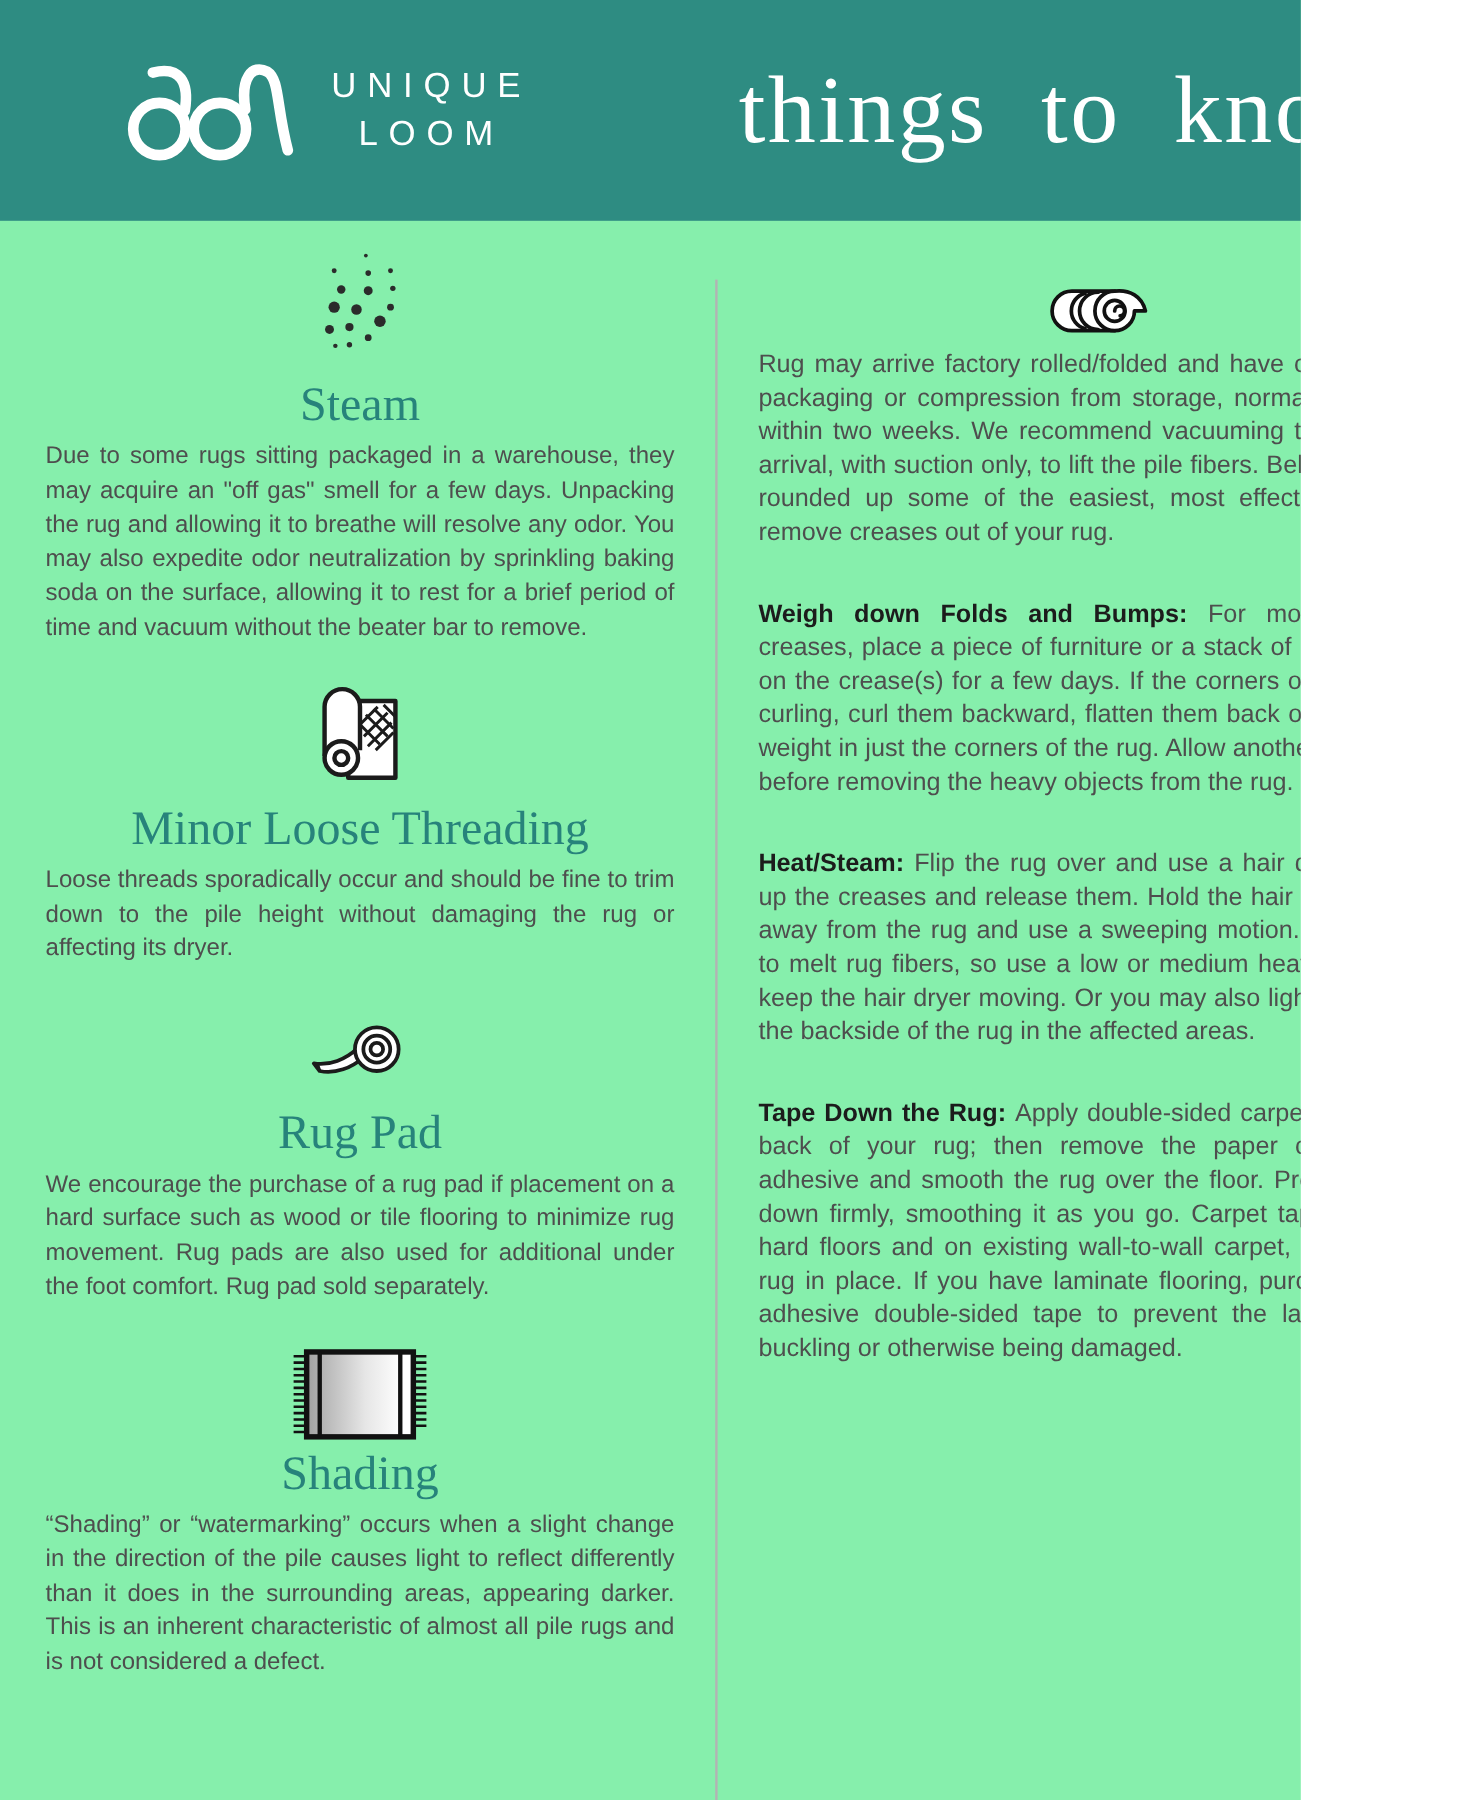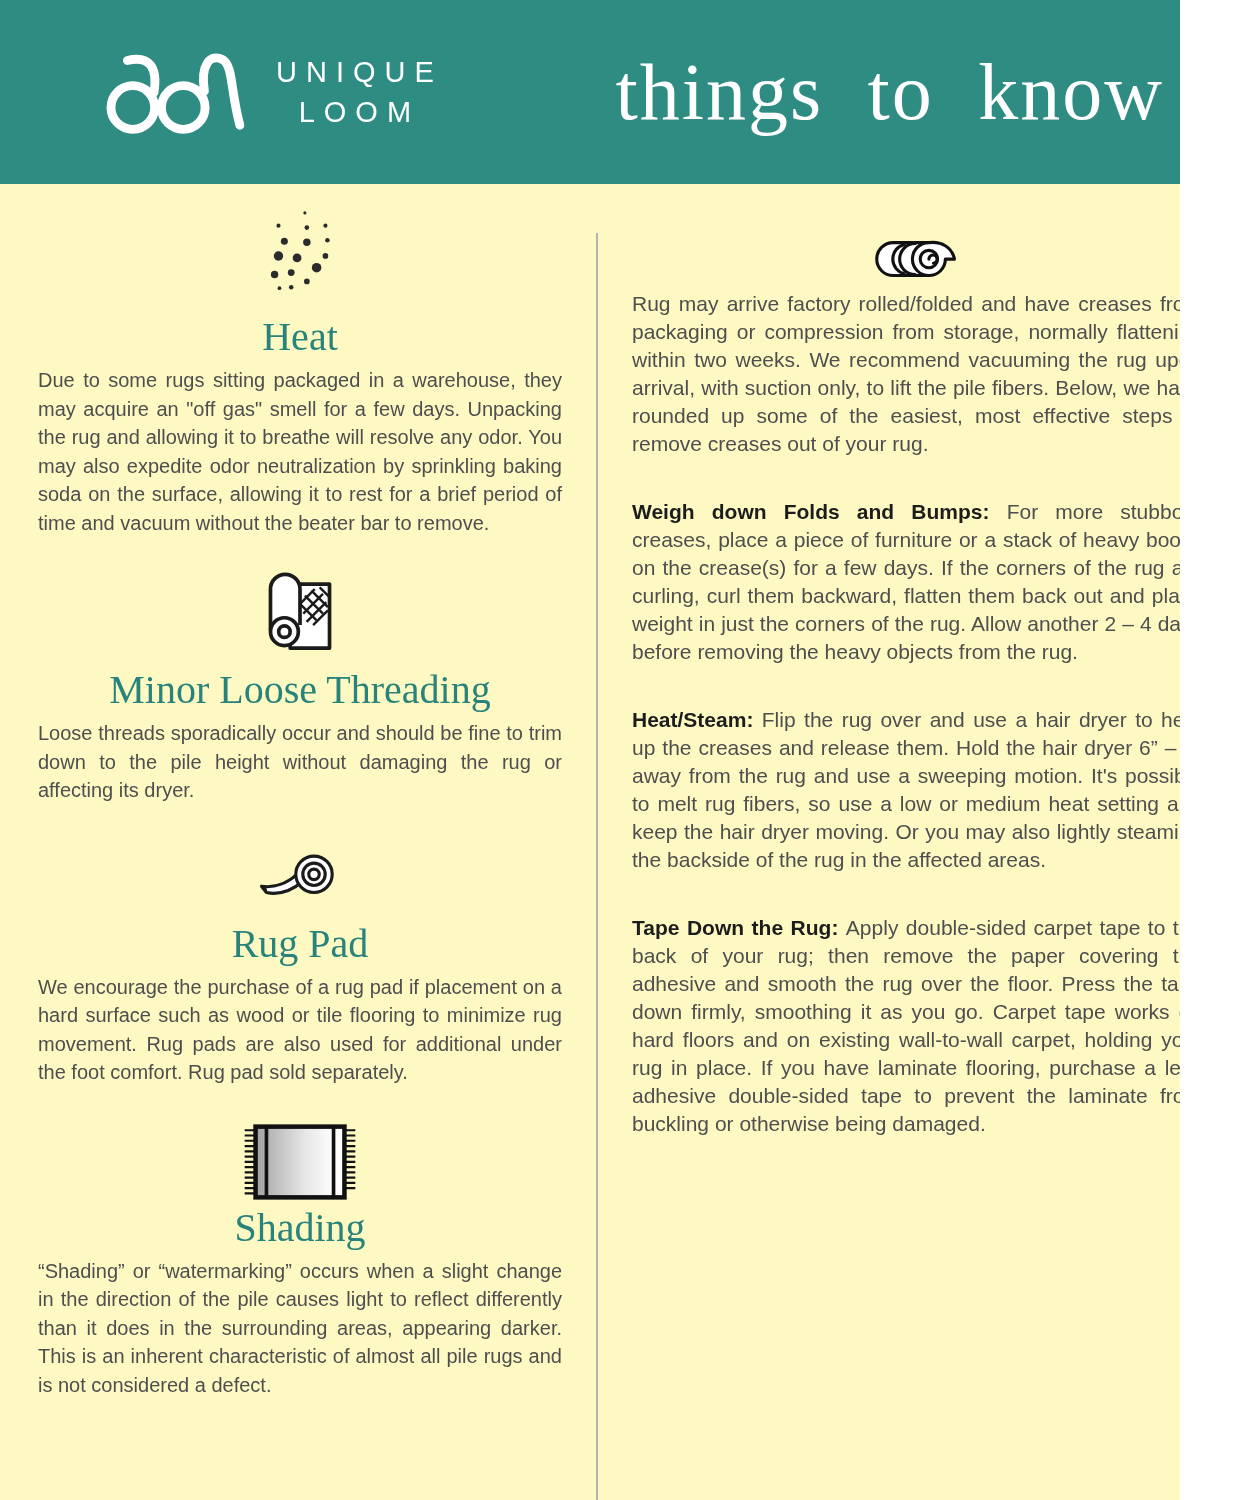--- a/index.html
+++ b/index.html
@@ -1,21 +1,21 @@
 <!DOCTYPE html>
 <html><head>
 <meta charset="utf-8">
 <style>
   * { margin: 0; padding: 0; box-sizing: border-box; }
   body { background: #ffffff; font-family: "Liberation Sans", sans-serif; }
   .page {
     position: relative;
-    width: 1180px;
+    width: 1084px;
     height: 1500px;
-    background: #fef9c3;
+    background: #86efac;
     overflow: hidden;
   }
 
   
   .header {
     position: absolute;
     left: 0; top: 0;
     width: 1236px;
     height: 184px;
     background: #2E8C82;
@@ -143,21 +143,21 @@
         <circle cx="10" cy="47" r="4.8"></circle>
         <circle cx="29" cy="49" r="4.5"></circle>
         <circle cx="58" cy="47" r="2.9"></circle>
         <circle cx="6" cy="66" r="3.8"></circle>
         <circle cx="23" cy="64" r="3.5"></circle>
         <circle cx="49" cy="59" r="4.9"></circle>
         <circle cx="39" cy="73" r="2.9"></circle>
         <circle cx="11" cy="80" r="1.9"></circle>
         <circle cx="23" cy="79" r="2.3"></circle>
       </svg>
-      <div class="section-heading hd-odor">Heat</div>
+      <div class="section-heading hd-odor">Steam</div>
       <p class="body-text p-odor">Due to some rugs sitting packaged in a warehouse, they may acquire an "off gas" smell for a few days. Unpacking the rug and allowing it to breathe will resolve any odor. You may also expedite odor neutralization by sprinkling baking soda on the surface, allowing it to rest for a brief period of time and vacuum without the beater bar to remove.</p>
     </div>
 
     <div class="section">
       <svg class="icon-thread" width="66" height="82" viewBox="0 0 80 100" fill="none">
         <g stroke="#1b1b1b" stroke-width="4.5" stroke-linejoin="round">
           <rect x="28" y="16" width="48" height="78" fill="#ffffff"></rect>
           <g stroke-width="3">
             <path d="M 40 40 L 58 22 M 44 52 L 68 28 M 48 62 L 72 38 M 56 66 L 74 48"></path>
             <path d="M 40 40 L 60 60 M 46 30 L 68 52 M 54 24 L 74 44 M 64 20 L 76 32"></path>

